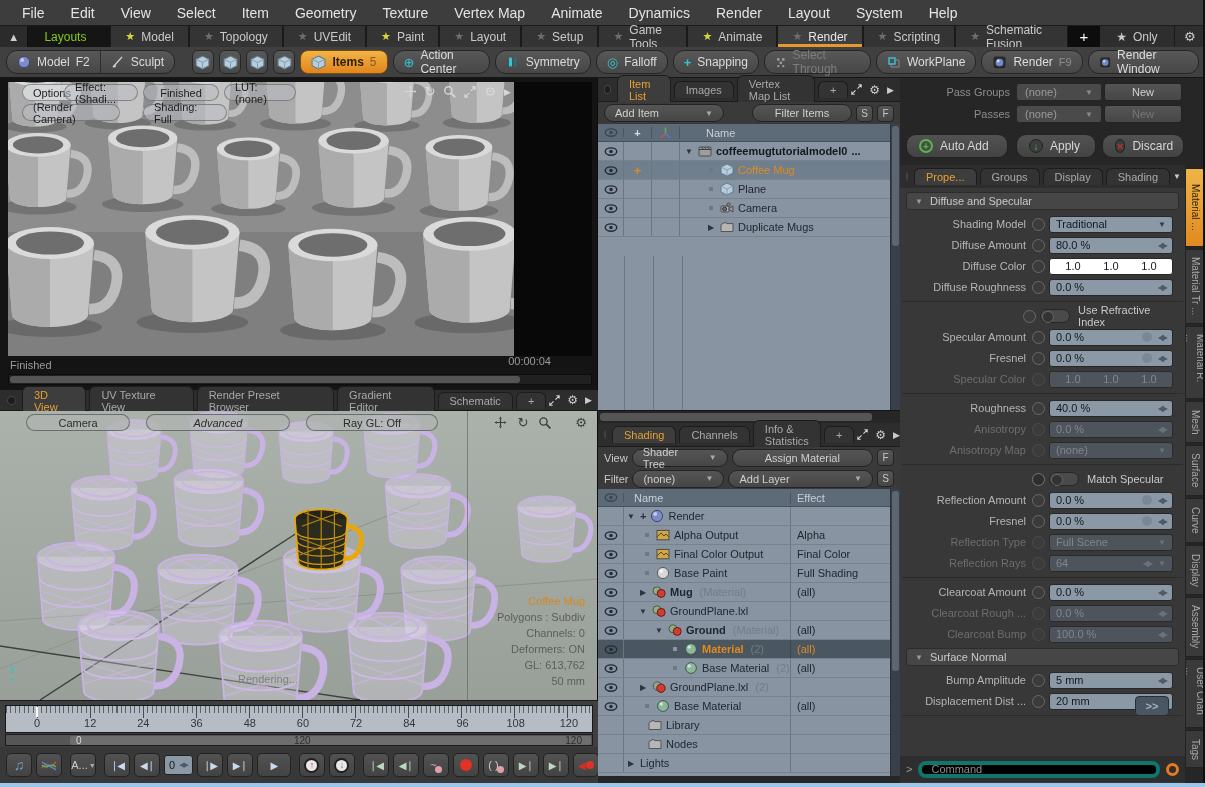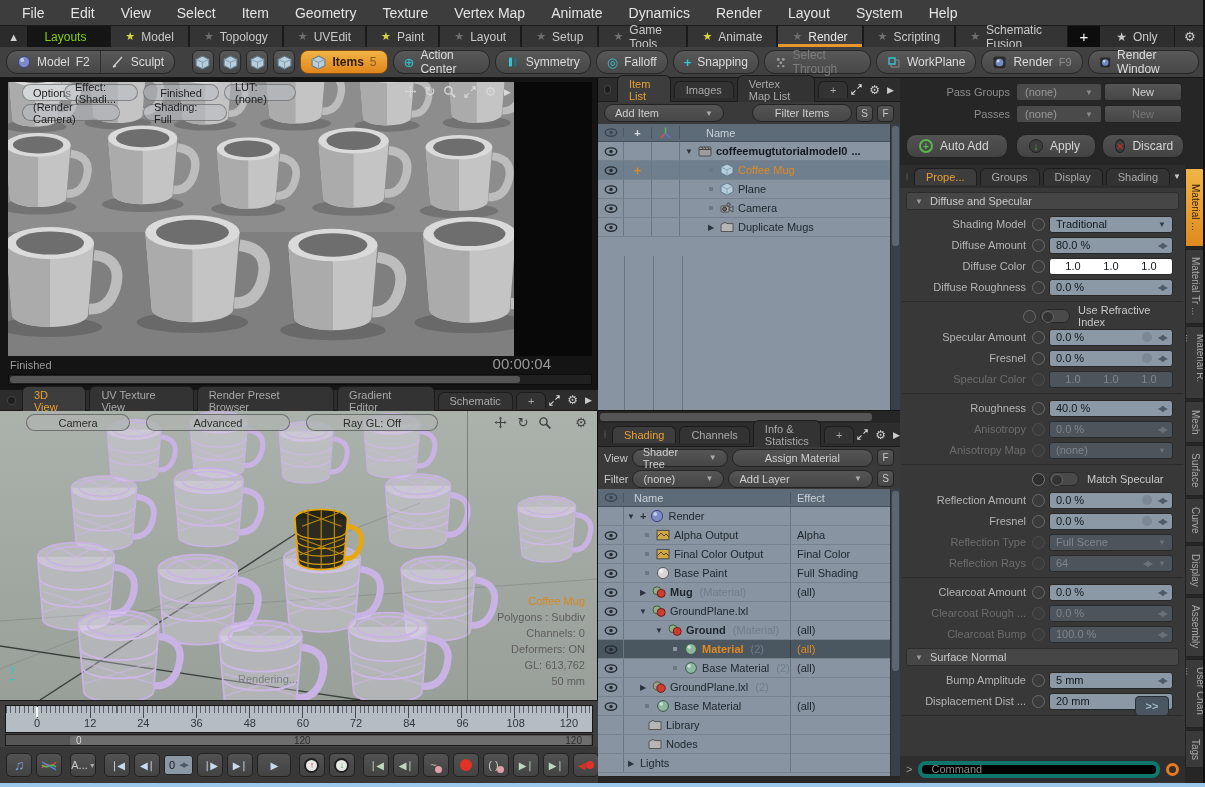--- a/index.html
+++ b/index.html
@@ -41,21 +41,21 @@
   .cyan{color:#35c3d6;font-size:13px;}
 
   
   .renderview{left:0;top:78px;width:598px;height:312px;background:#141414;border-right:1px solid #0c0c0c;}
   .rimg{left:8px;top:4px;width:506px;height:274px;overflow:hidden;}
   .rblack{left:514px;top:4px;width:78px;height:274px;background:#080808;}
   .pill{position:absolute;height:17px;border-radius:9px;background:rgba(185,190,195,0.55);color:#1d1d1d;font-size:11px;display:flex;align-items:center;justify-content:center;padding:0 10px;border:1px solid rgba(90,90,90,0.6);}
   .pill.solid{background:rgba(215,218,220,0.9);}
   .rv-icons{position:absolute;right:86px;top:6px;display:flex;gap:8px;align-items:center;color:#d8d8d8;font-size:13px;}
   .rv-status{position:absolute;left:10px;top:281px;color:#9a9a9a;font-size:11px;}
-  .rv-time{position:absolute;right:46px;top:277px;color:#9a9a9a;font-size:15px;margin-left:28px;}
+  .rv-time{position:absolute;right:46px;top:277px;color:#9a9a9a;font-size:11px;margin-left:28px;}
   .rv-scroll{left:8px;top:296px;width:584px;height:11px;background:#202020;border:1px solid #0d0d0d;}
   .rv-thumb{left:1px;top:1px;width:510px;height:7px;background:#555;border-radius:3px;}
 
   
   .v3dtabs{left:0;top:390px;width:598px;height:21px;background:#2d2d2d;display:flex;align-items:center;padding-left:4px;gap:3px;border-bottom:1px solid #181818;}
   .ptab{padding:2px 11px;border-radius:6px 6px 0 0;background:#333;border:1px solid #1c1c1c;border-bottom:none;color:#a9a9a9;font-size:11px;}
   .ptab.active{background:#3d3d3d;color:#e8a030;}
   .dotbtn{width:9px;height:9px;border-radius:50%;background:#1d1d1d;border:1px solid #444;margin:0 3px;}
   .ptabicons{margin-left:auto;display:flex;gap:7px;align-items:center;padding-right:6px;color:#ccc;font-size:12px;}
 
@@ -537,21 +537,21 @@
     <use href="#mugW" x="142" y="140" width="126" height="108"></use>
     <use href="#mugW" x="268" y="130" width="122" height="105"></use>
     <use href="#mugW" x="386" y="142" width="118" height="101"></use>
     <use href="#mugW" x="60" y="196" width="132" height="110"></use>
     <use href="#mugW" x="200" y="206" width="136" height="113"></use>
     <use href="#mugW" x="330" y="198" width="130" height="108"></use>
     <use href="#mugSel" x="284" y="96" width="84" height="72"></use>
   </svg>
   <div class="v3d-seam"></div>
   <div class="pill" style="left:26px;top:3px;width:104px;">Camera</div>
-  <div class="pill" style="left:146px;top:3px;width:144px;">Advanced</div>
+  <div class="pill" style="left:146px;top:3px;width:144px;font-style:italic;">Advanced</div>
   <div class="pill" style="left:306px;top:3px;width:132px;">Ray GL: Off</div>
   <div class="v3d-icons">
     <svg class="ic" width="13" height="13">
         <path d="M6.5 3 v7 M3 6.5 h7" stroke="#3f3f3f" stroke-width="1.2" fill="none"></path>
         <path d="M6.5 0.5 L5 2.8 h3 Z M6.5 12.5 L5 10.2 h3 Z M0.5 6.5 L2.8 5 v3 Z M12.5 6.5 L10.2 5 v3 Z" fill="#3f3f3f"></path>
       </svg>
     <span>↻</span>
     <svg class="ic" width="13" height="13">
         <circle cx="5.5" cy="5.5" r="3.6" fill="none" stroke="#3f3f3f" stroke-width="1.4"></circle>
         <path d="M8.4 8.4 L12.4 12.4" stroke="#3f3f3f" stroke-width="1.8"></path>

